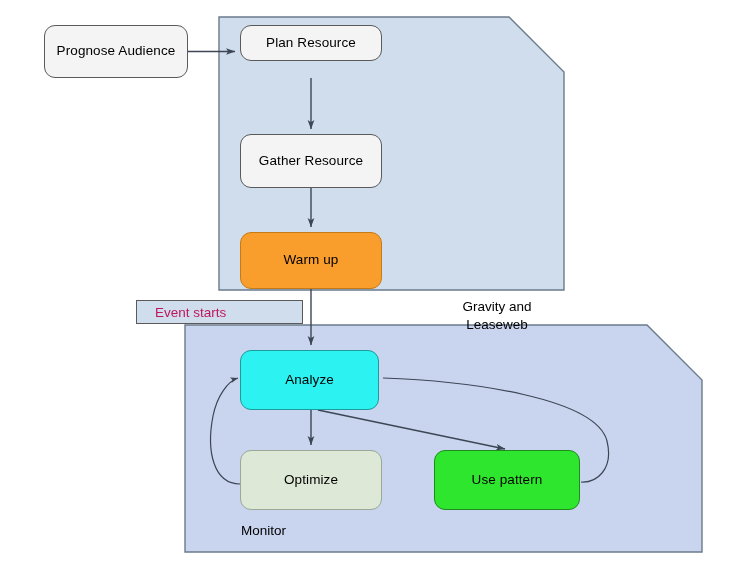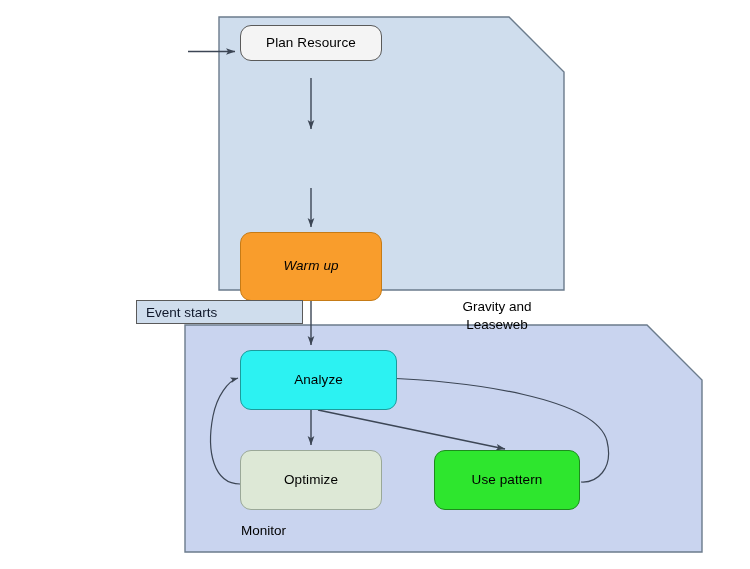--- a/index.html
+++ b/index.html
@@ -49,23 +49,23 @@
     line-height: 1.3;
     text-align: center;
     white-space: pre-line;
   }
   .event-box {
     position: absolute;
     box-sizing: border-box;
     border: 1.2px solid #5a5a5a;
     display: flex;
     align-items: center;
-    padding-left: 9px;
+    padding-left: 18px;
     font-size: 13.5px;
-    color: #0f172a;
+    color: #be185d;
   }
 </style>
 </head>
 <body>
 
 <div id="diagram-root">
 
   <svg class="layer" viewBox="0 0 750 569" xmlns="http://www.w3.org/2000/svg">
     <defs>
       <marker id="arrowhead" markerWidth="8" markerHeight="8" refX="6.4" refY="3" orient="auto" markerUnits="strokeWidth">
@@ -92,27 +92,29 @@
     <path d="M383,378 C470,381 596,398 607,441 C614,470 596,483 581,482" fill="none" stroke="#3c4655" stroke-width="1.2"></path>
 
     <path d="M240,484 C214,484 206,452 213,416 C217,396 228,381 238,378" fill="none" stroke="#3c4655" stroke-width="1.2" marker-end="url(#arrowhead)"></path>
   </svg>
 
   <div class="swimlane-label" style="left:432px; top:250px; width:130px;margin-top:48px;">Gravity and
 Leaseweb</div>
 
   <div class="swimlane-label" style="left:193px; top:522px; width:120px; text-align:left;margin-left:48px;">Monitor</div>
 
+  <div class="node" style="left:44px; top:25px; width:144px; height:53px; background:#f4f4f4; border-color:#5a5a5a;">Prognose Audience</div>
 
   <div class="node" style="left:240px; top:25px; width:142px; height:36px; background:#f4f4f4; border-color:#5a5a5a;">Plan Resource</div>
 
+  <div class="node" style="left:240px; top:134px; width:142px; height:54px; background:#f4f4f4; border-color:#5a5a5a;">Gather Resource</div>
 
-  <div class="node" style="left:240px; top:232px; width:142px; height:69px; background:#f99d2c; border-color:#c67b16;font-style:italic;">Warm up</div>
+  <div class="node" style="left:240px; top:232px; width:142px; height:57px; background:#f99d2c; border-color:#c67b16;">Warm up</div>
 
-  <div class="node" style="left:240px; top:350px; width:157px; height:60px; background:#2cf2f2; border-color:#1c9b9b;">Analyze</div>
+  <div class="node" style="left:240px; top:350px; width:139px; height:60px; background:#2cf2f2; border-color:#1c9b9b;">Analyze</div>
 
   <div class="node" style="left:434px; top:450px; width:146px; height:60px; background:#2ee62e; border-color:#1d8c1d;">Use pattern</div>
 
   <div class="node" style="left:240px; top:450px; width:142px; height:60px; background:#dde8d6; border-color:#9aa898;">Optimize</div>
 
   <div class="event-box" style="left:136px; top:300px; width:167px; height:24px; background:#cfdded; border-color:#5a5a5a;">Event starts</div>
 
 </div>
 
 </body></html>

